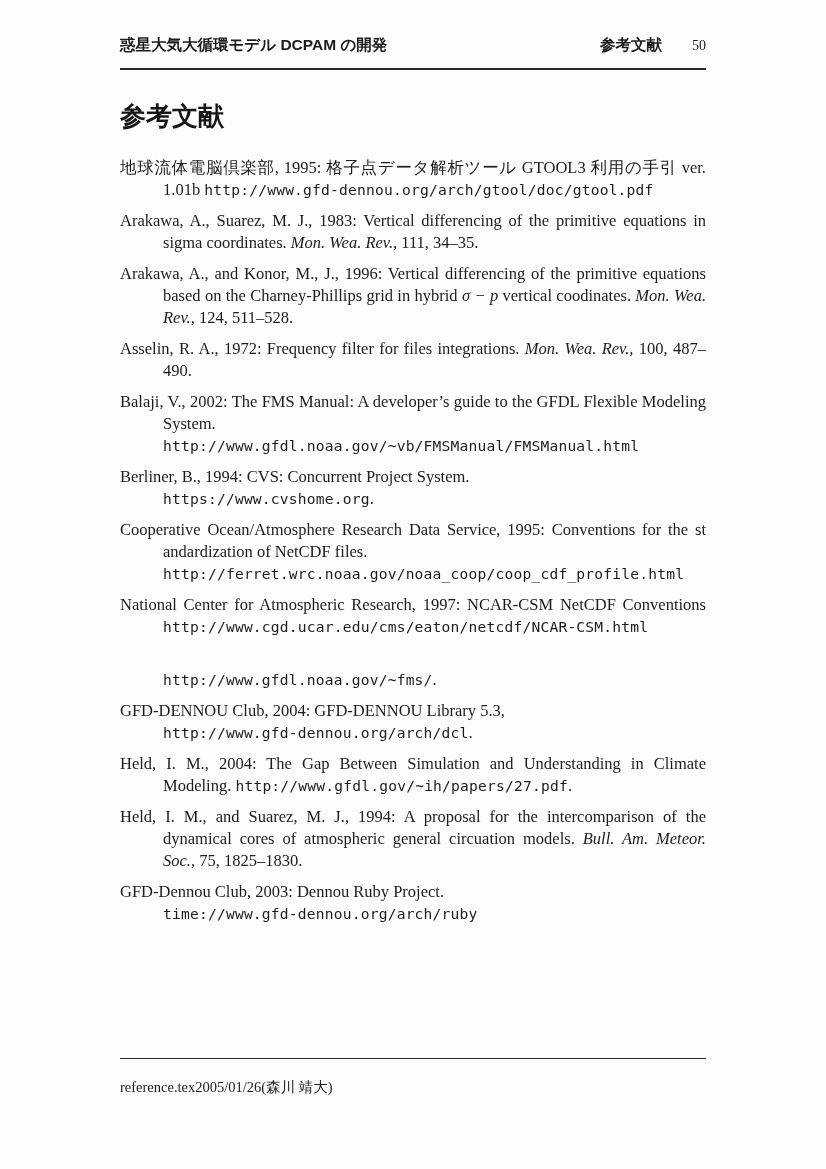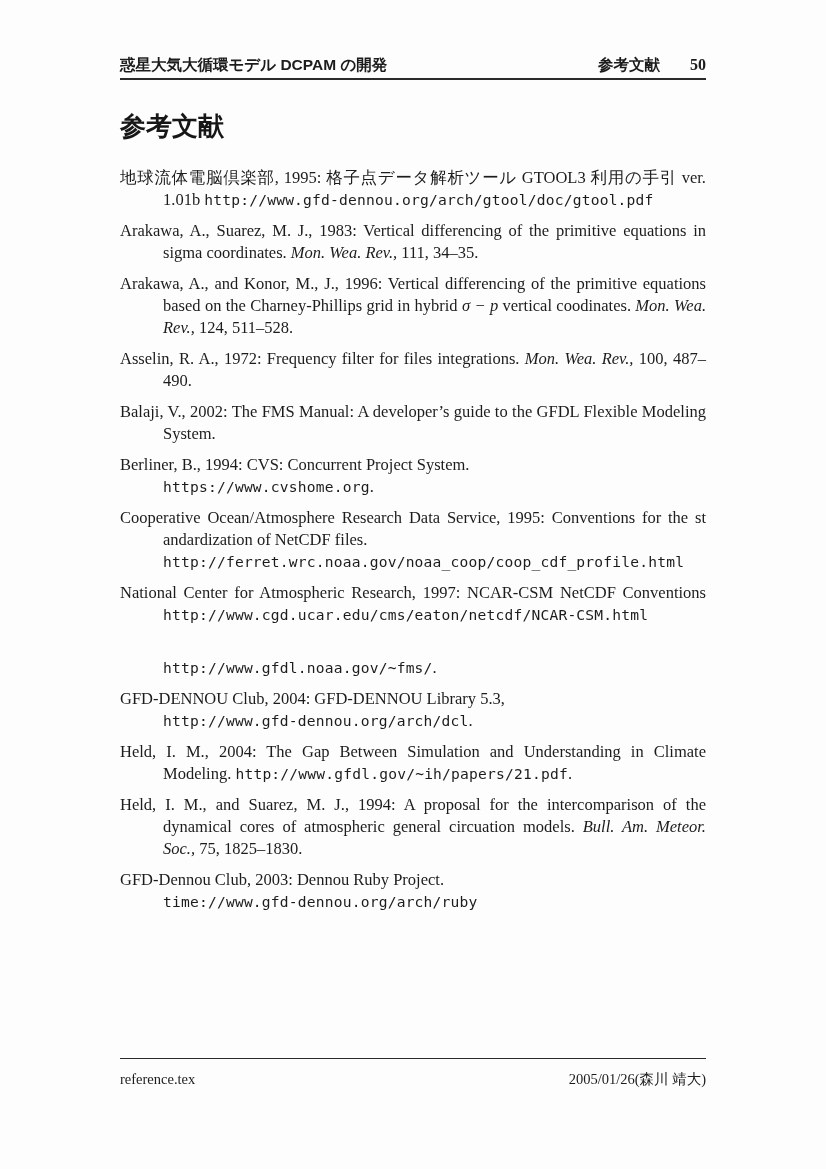--- a/index.html
+++ b/index.html
@@ -19,44 +19,44 @@
     box-sizing: border-box;
   }
   .content {
     position: absolute;
     left: 120px;
     right: 120px;
     top: 0;
   }
   
   .running-header {
-    margin-top: 56px;
-    padding-bottom: 4px;
+    margin-top: 36px;
+    padding-bottom: 13px;
     border-bottom: 2px solid #2a2a2a;
     display: flex;
     justify-content: space-between;
     align-items: baseline;
     font-family: "Liberation Sans", "DejaVu Sans", sans-serif;
     font-weight: bold;
     font-size: 15.5px;
     line-height: 18px;
     gap: 16px;
   }
   .rh-right {
     display: flex;
     align-items: baseline;
   }
   .rh-section {
     font-family: "Liberation Sans", "DejaVu Sans", sans-serif;
     font-weight: bold;
   }
   .rh-pagenum {
     font-family: "Liberation Serif", "DejaVu Serif", serif;
-    font-weight: bold;
-    font-size: 16px;
+    font-weight: normal;
+    font-size: 14px;
     margin-left: 30px;
   }
   
   h1.section-title {
     font-family: "Liberation Sans", "DejaVu Sans", sans-serif;
     font-weight: bold;
     font-size: 26px;
     line-height: 30px;
     margin: 31px 0 0 0;
     color: #161616;
@@ -83,23 +83,22 @@
     font-size: 14.6px;
     letter-spacing: 0.2px;
   }
   
   .footer {
     position: absolute;
     left: 120px;
     right: 120px;
     top: 1058px;
     border-top: 1.5px solid #2a2a2a;
-    padding-top: 12px;
+    padding-top: 20px;
     display: flex;
-    justify-content: space-between;
     align-items: baseline;
     font-size: 14.5px;
     line-height: 17px;
   }
 </style>
 </head>
 <body>
 
 <div class="page">
   <div class="content">
@@ -112,27 +111,27 @@
       </span>
     </div>
 
     <h1 class="section-title">参考文献</h1>
 
     <ol class="reference-list">
         <li class="ref"><span class="seg-plain">地球流体電脳倶楽部, 1995: 格子点データ解析ツール GTOOL3 利用の手引 ver. 1.01b </span><span class="seg-mono">http://www.gfd-dennou.org/arch/gtool/doc/gtool.pdf</span></li>
         <li class="ref"><span class="seg-plain">Arakawa, A., Suarez, M. J., 1983: Vertical differencing of the primitive equations in sigma coordinates. </span><span class="seg-italic">Mon. Wea. Rev.,</span><span class="seg-plain"> </span><span class="seg-bold">111</span><span class="seg-plain">, 34–35.</span></li>
         <li class="ref"><span class="seg-plain">Arakawa, A., and Konor, M., J., 1996: Vertical differencing of the primitive equations based on the Charney-Phillips grid in hybrid </span><span class="seg-italic">σ − p</span><span class="seg-plain"> vertical coodinates. </span><span class="seg-italic">Mon. Wea. Rev.,</span><span class="seg-plain"> </span><span class="seg-bold">124</span><span class="seg-plain">, 511–528.</span></li>
         <li class="ref"><span class="seg-plain">Asselin, R. A., 1972: Frequency filter for files integrations. </span><span class="seg-italic">Mon. Wea. Rev.,</span><span class="seg-plain"> </span><span class="seg-bold">100</span><span class="seg-plain">, 487–490.</span></li>
-        <li class="ref"><span class="seg-plain">Balaji, V., 2002: The FMS Manual: A developer’s guide to the GFDL Flexible Modeling System.</span><br></li>
+        <li class="ref"><span class="seg-plain">Balaji, V., 2002: The FMS Manual: A developer’s guide to the GFDL Flexible Modeling System.</span><br><span class="seg-mono">http://www.gfdl.noaa.gov/~vb/FMSManual/FMSManual.html</span></li>
         <li class="ref"><span class="seg-plain">Berliner, B., 1994: CVS: Concurrent Project System.</span><br><span class="seg-mono">https://www.cvshome.org</span><span class="seg-plain">.</span></li>
         <li class="ref"><span class="seg-plain">Cooperative Ocean/Atmosphere Research Data Service, 1995: Conventions for the st andardization of NetCDF files.</span><br><span class="seg-mono">http://ferret.wrc.noaa.gov/noaa_coop/coop_cdf_profile.html</span></li>
         <li class="ref"><span class="seg-plain">National Center for Atmospheric Research, 1997: NCAR-CSM NetCDF Conventions </span><span class="seg-mono">http://www.cgd.ucar.edu/cms/eaton/netcdf/NCAR-CSM.html</span></li>
         <li class="ref"><br><span class="seg-mono">http://www.gfdl.noaa.gov/~fms/</span><span class="seg-plain">.</span></li>
         <li class="ref"><span class="seg-plain">GFD-DENNOU Club, 2004: GFD-DENNOU Library 5.3,</span><br><span class="seg-mono">http://www.gfd-dennou.org/arch/dcl</span><span class="seg-plain">.</span></li>
-        <li class="ref"><span class="seg-plain">Held, I. M., 2004: The Gap Between Simulation and Understanding in Climate Modeling. </span><span class="seg-mono">http://www.gfdl.gov/~ih/papers/21.pdf</span><span class="seg-plain">.</span></li>
+        <li class="ref"><span class="seg-plain">Held, I. M., 2004: The Gap Between Simulation and Understanding in Climate Modeling. </span><span class="seg-mono">http://www.gfdl.gov/~ih/papers/27.pdf</span><span class="seg-plain">.</span></li>
         <li class="ref"><span class="seg-plain">Held, I. M., and Suarez, M. J., 1994: A proposal for the intercomparison of the dynamical cores of atmospheric general circuation models. </span><span class="seg-italic">Bull. Am. Meteor. Soc.,</span><span class="seg-plain"> </span><span class="seg-bold">75</span><span class="seg-plain">, 1825–1830.</span></li>
         <li class="ref"><span class="seg-plain">GFD-Dennou Club, 2003: Dennou Ruby Project.</span><br><span class="seg-mono">time://www.gfd-dennou.org/arch/ruby</span></li>
       </ol>
 
   </div>
 
   <div class="footer">
     <span>reference.tex</span>
     <span>2005/01/26(森川 靖大)</span>
   </div>

